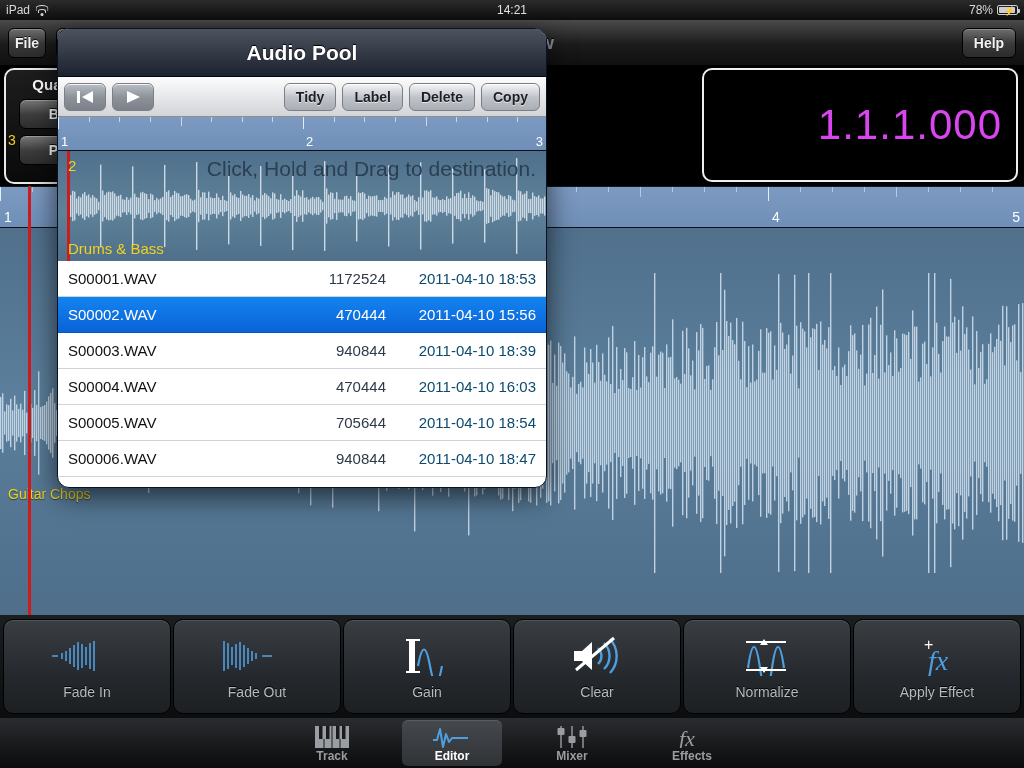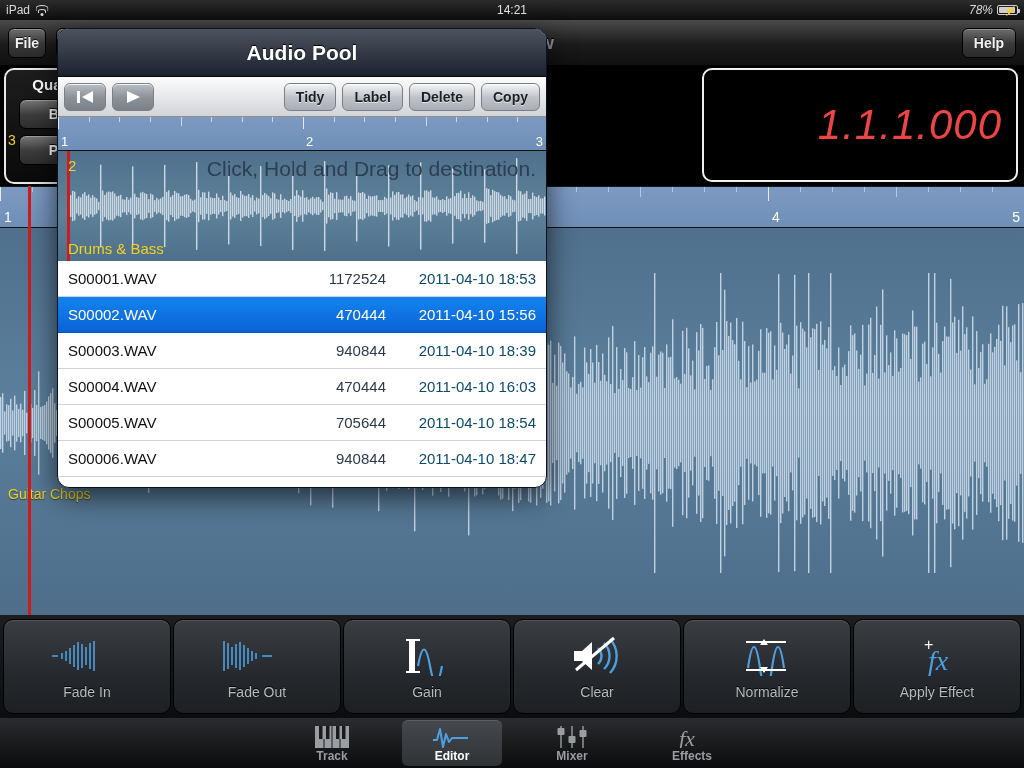--- a/index.html
+++ b/index.html
@@ -13,21 +13,21 @@
 
   
   .statusbar{
     position:absolute; left:0; top:0; width:1024px; height:20px;
     background:linear-gradient(#2b2b2b,#0d0d0d);
     color:#d8d8d8; font-size:12px; display:flex; align-items:center;
     padding:0 6px;
   }
   .sb-left{display:flex;align-items:center;gap:5px;}
   .sb-center{position:absolute;left:0;width:1024px;text-align:center;font-size:12px;color:#e4e4e4;}
-  .sb-right{margin-left:auto;display:flex;align-items:center;gap:4px;z-index:2;font-style:italic;}
+  .sb-right{margin-left:auto;display:flex;align-items:center;gap:4px;z-index:2;}
   .wifi{width:13px;height:11px;position:relative;display:inline-block;}
   .wifi i{position:absolute;border:1.5px solid #d8d8d8;border-bottom:none;border-radius:50% 50% 0 0;left:50%;transform:translateX(-50%);}
   .wifi i:nth-child(1){width:13px;height:6px;bottom:5px;}
   .wifi i:nth-child(2){width:8px;height:4px;bottom:3px;}
   .wifi i:nth-child(3){width:3px;height:3px;bottom:0;border-radius:50%;background:#d8d8d8;border:none;}
   .batt{width:21px;height:10px;border:1px solid #cfcfcf;border-radius:2px;position:relative;}
   .batt::after{content:"";position:absolute;right:-3px;top:3px;width:2px;height:4px;background:#cfcfcf;border-radius:0 1px 1px 0;}
   .batt span{position:absolute;left:1px;top:1px;bottom:1px;width:16px;background:#cfcfcf;border-radius:1px;}
   .batt .bolt{position:absolute;left:6px;top:-1px;color:#333;font-size:9px;line-height:12px;width:auto;background:none;}
 
@@ -80,21 +80,21 @@
     display:flex;align-items:center;justify-content:center;
     text-shadow:0 -1px 0 rgba(0,0,0,.8);
   }
   
   .posdisp{
     position:absolute;right:6px;top:2px;width:316px;height:114px;
     background:#000;border:2px solid #efefef;border-radius:10px;
     display:flex;align-items:center;justify-content:flex-end;
     padding-right:14px;
   }
-  .posdisp span{color:#ef4444;font-size:42px;letter-spacing:1px;font-style:italic;}
+  .posdisp span{color:#d946ef;font-size:42px;letter-spacing:1px;}
 
   
   .ruler{
     position:absolute;left:0;top:120px;width:1024px;height:42px;
     background:linear-gradient(#7d9ac1,#6f8fb8);
     border-top:1px solid #101820;border-bottom:1px solid #0c1118;
     overflow:hidden;
   }
   .ruler .tick{position:absolute;top:0;width:1px;background:#c9d8ea;}
   .ruler .tick.major{height:14px;background:#e4eefa;}

